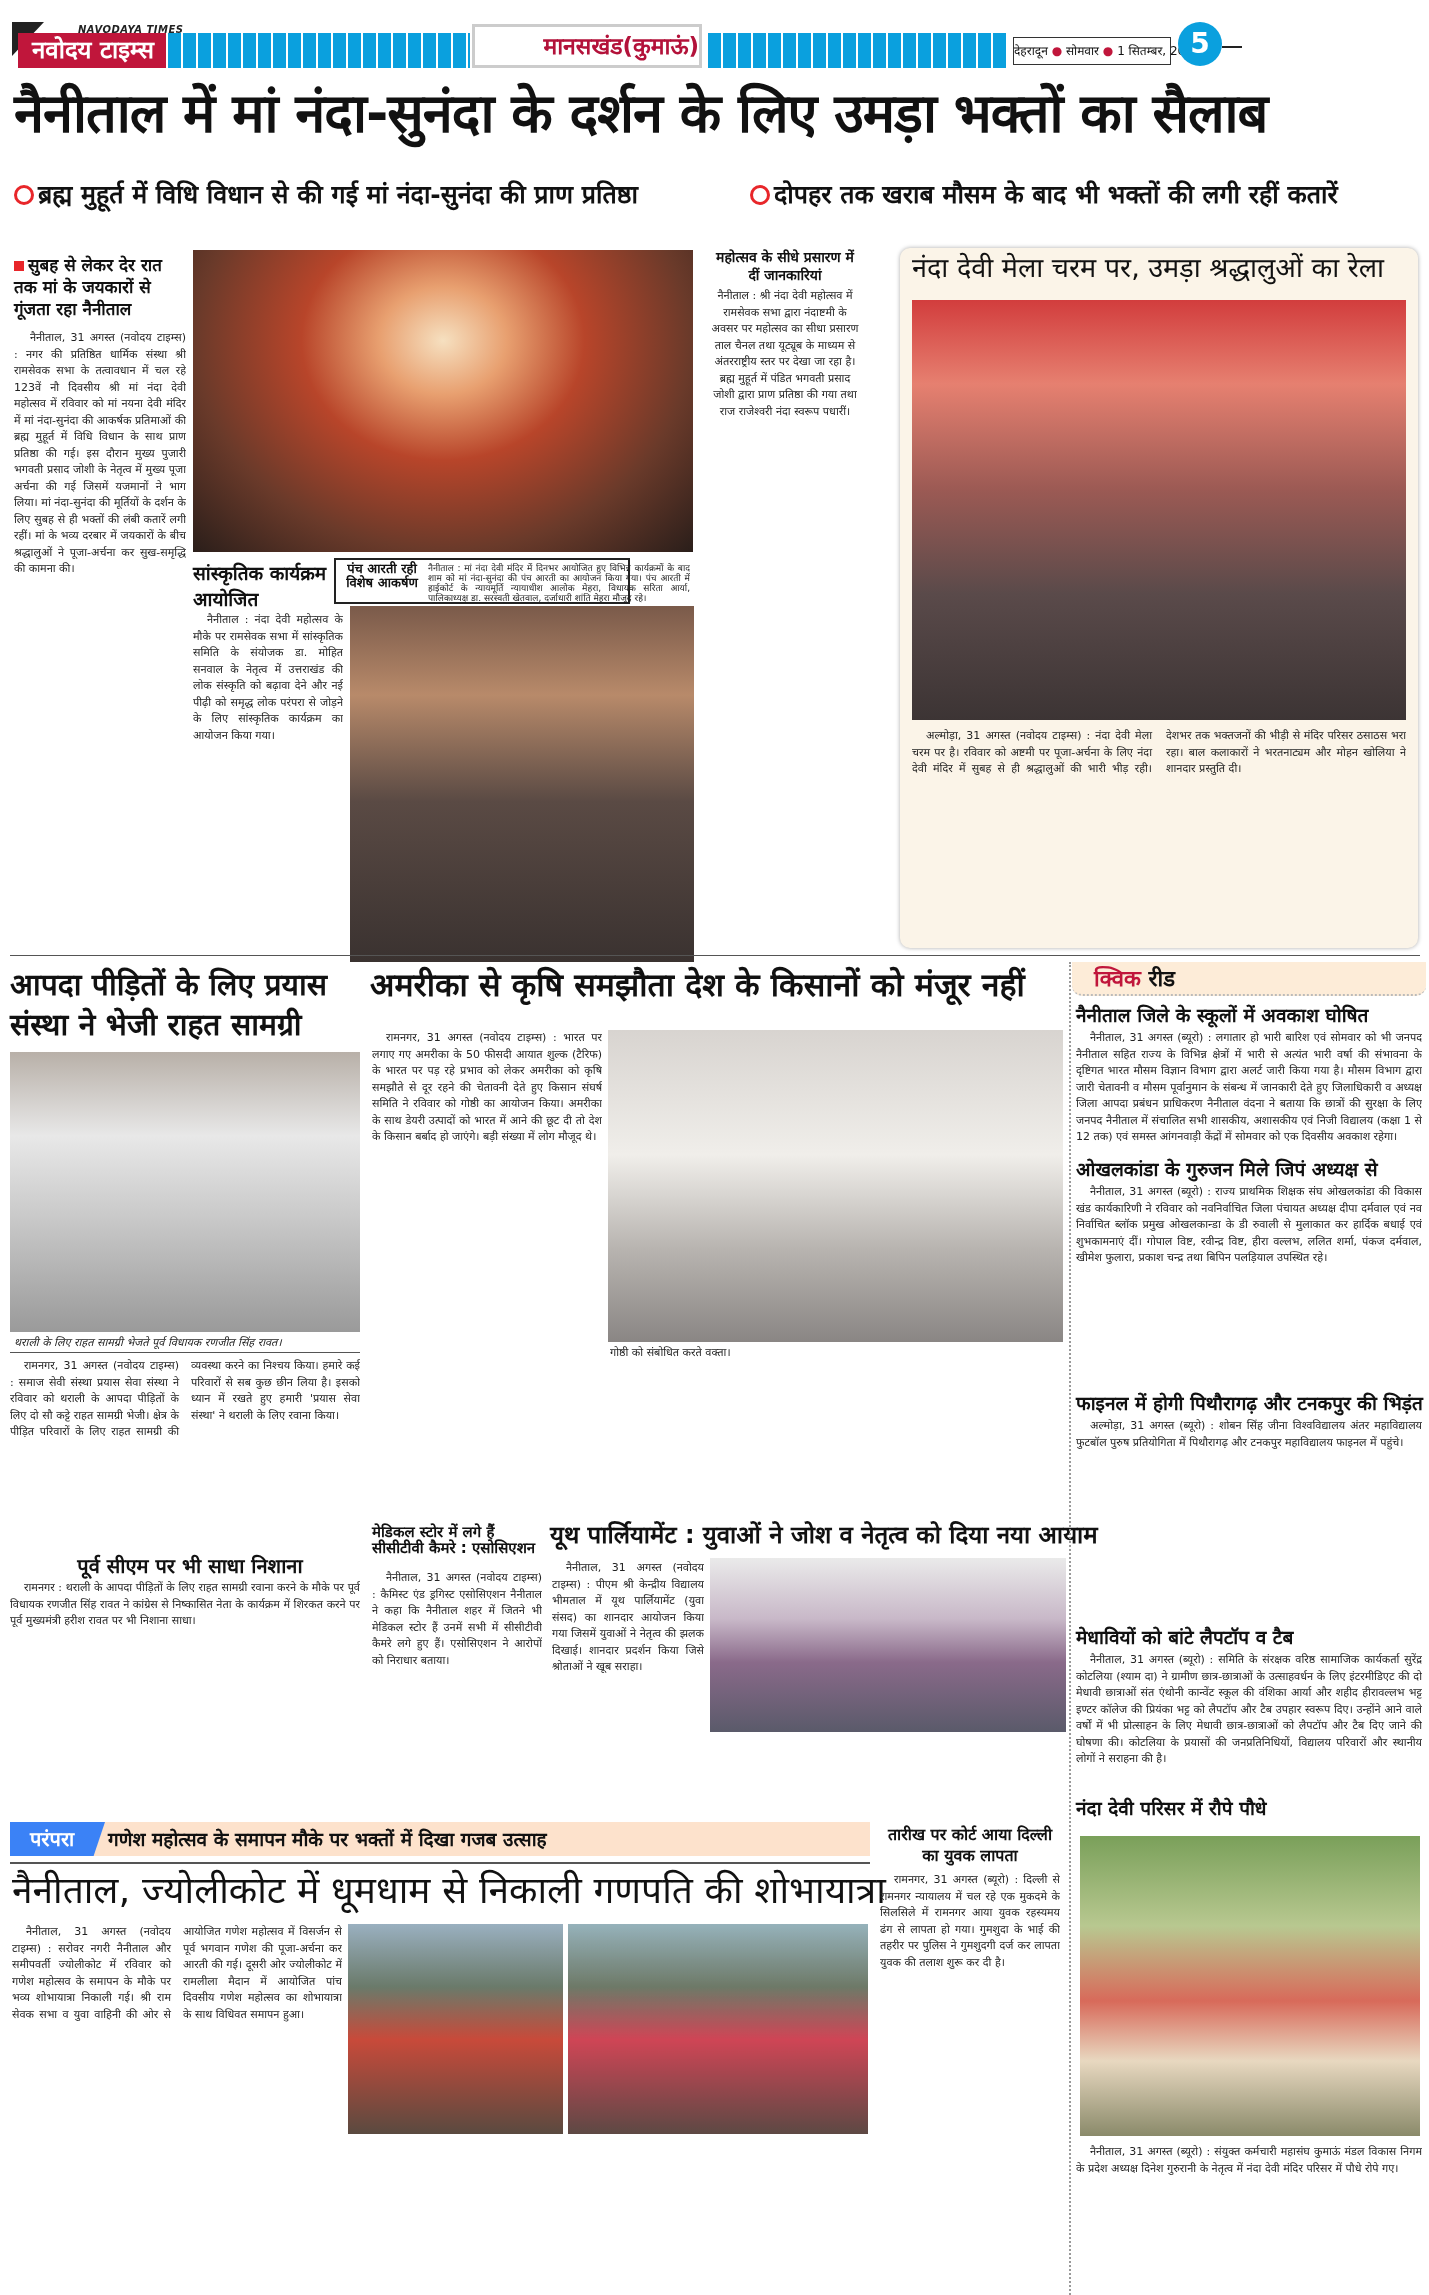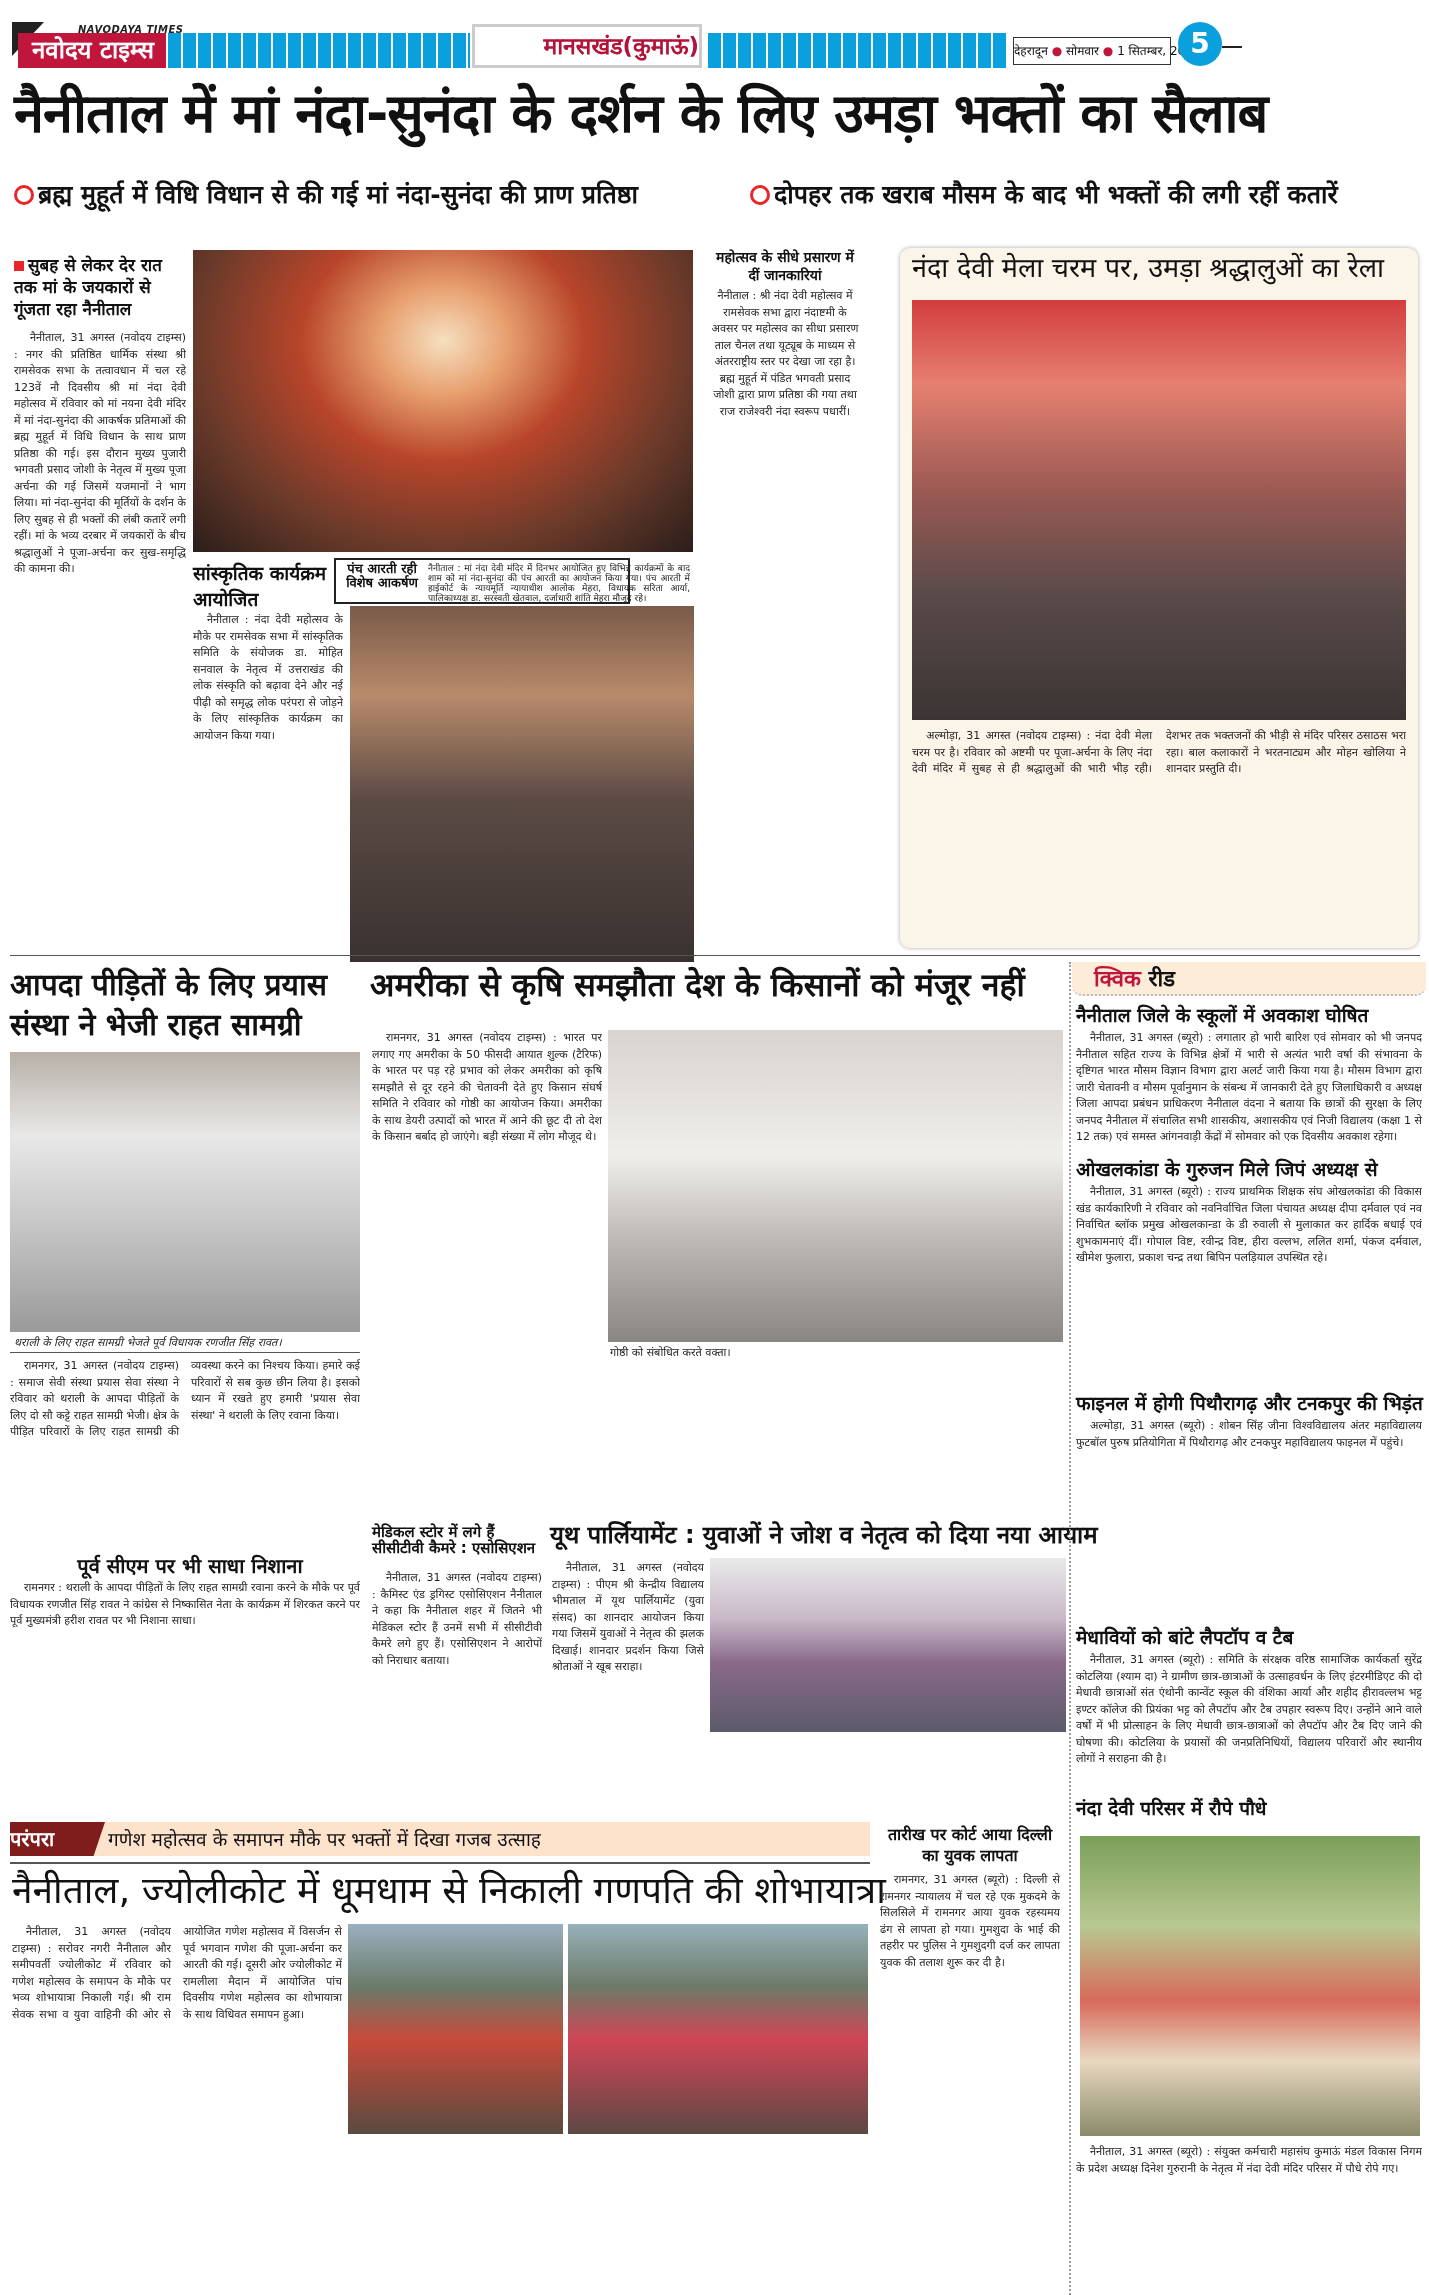--- a/index.html
+++ b/index.html
@@ -30,22 +30,22 @@
   .p-youth{background:linear-gradient(180deg,#eaeaea 0,#c8b8c8 35%,#8a6a8a 60%,#5a5a6a 100%)}
   .p-ganesh{background:linear-gradient(180deg,#9ab0c0 0,#6a7a6a 30%,#c84a3a 55%,#5a4a40 100%)}
   .p-plant{background:linear-gradient(180deg,#7aa05a 0,#b8c890 30%,#d86a5a 55%,#e8d8c0 75%,#8a8a6a 100%)}
   .boxed{position:absolute;border:2px solid #222}
   .quick{position:absolute;left:1069px;top:962px;width:357px;height:1333px;border-left:2px dotted #999}
   .quick-head{position:absolute;left:1072px;top:962px;width:354px;height:34px;background:#fdecd8;border-bottom:2px dotted #bbb;border-radius:0 0 10px 10px;font-size:22px;font-weight:bold;padding-left:22px;line-height:34px}
   .quick-head .red{color:#c0163b}
   .q-title{position:absolute;left:1076px;font-size:19px;font-weight:bold;white-space:nowrap}
   .rule{position:absolute;background:#555;height:2px}
   .tradition{position:absolute;left:10px;top:1822px;width:860px;height:34px;background:#fde2cc}
-  .tradition-tag{position:absolute;left:10px;top:1822px;width:95px;height:34px;background:#7f1d1d;color:#fff;font-weight:bold;font-size:20px;line-height:34px;clip-path:polygon(0 0,100% 0,88% 100%,0 100%)}
-  .tradition-text{position:absolute;left:108px;top:1822px;font-size:19px;font-weight:normal;line-height:34px;white-space:nowrap}
+  .tradition-tag{position:absolute;left:10px;top:1822px;width:95px;height:34px;background:#3b82f6;color:#fff;font-weight:bold;font-size:20px;line-height:34px;padding-left:20px;clip-path:polygon(0 0,100% 0,88% 100%,0 100%)}
+  .tradition-text{position:absolute;left:108px;top:1822px;font-size:19px;font-weight:bold;line-height:34px;white-space:nowrap}
   .caption{font-style:italic;font-size:11px;color:#222}
 </style>
 </head>
 <body>
 
 <div class="masthead">
   <div class="brand-corner"></div>
   <div class="brand-small">NAVODAYA TIMES</div>
   <div class="brand-box">नवोदय टाइम्स</div>
   <div class="blue-band" style="left:168px;width:302px"></div>

